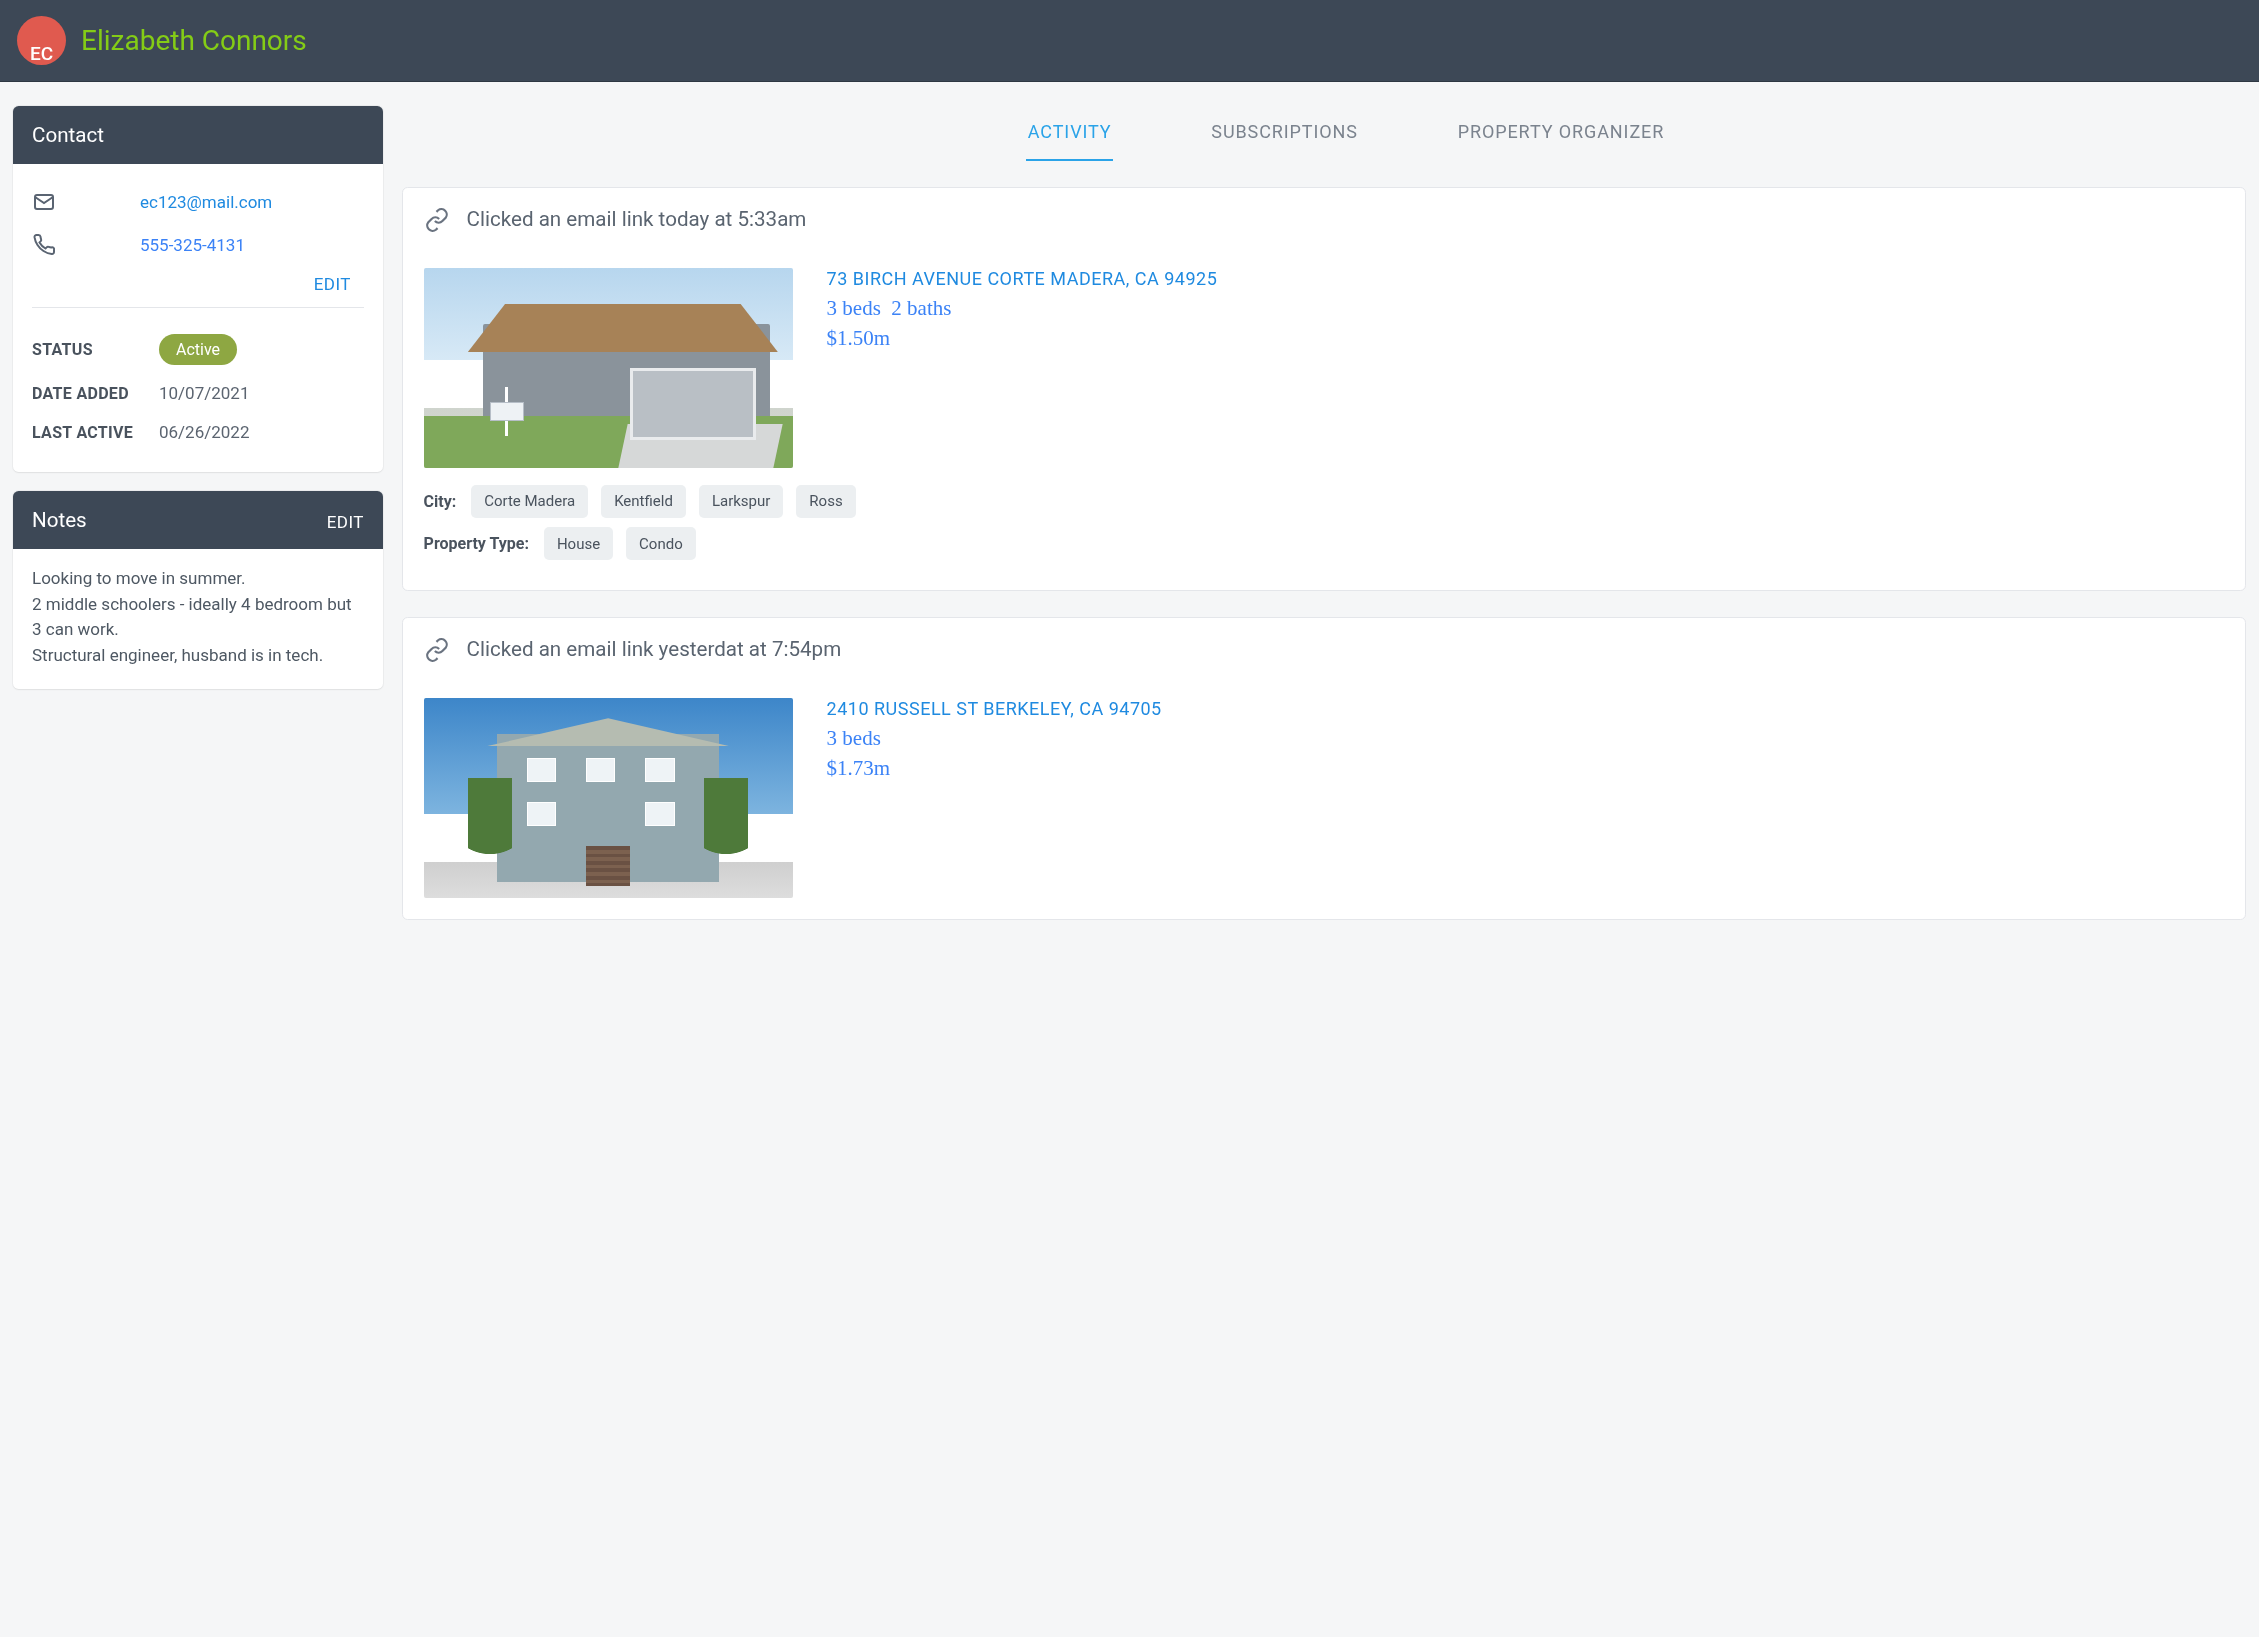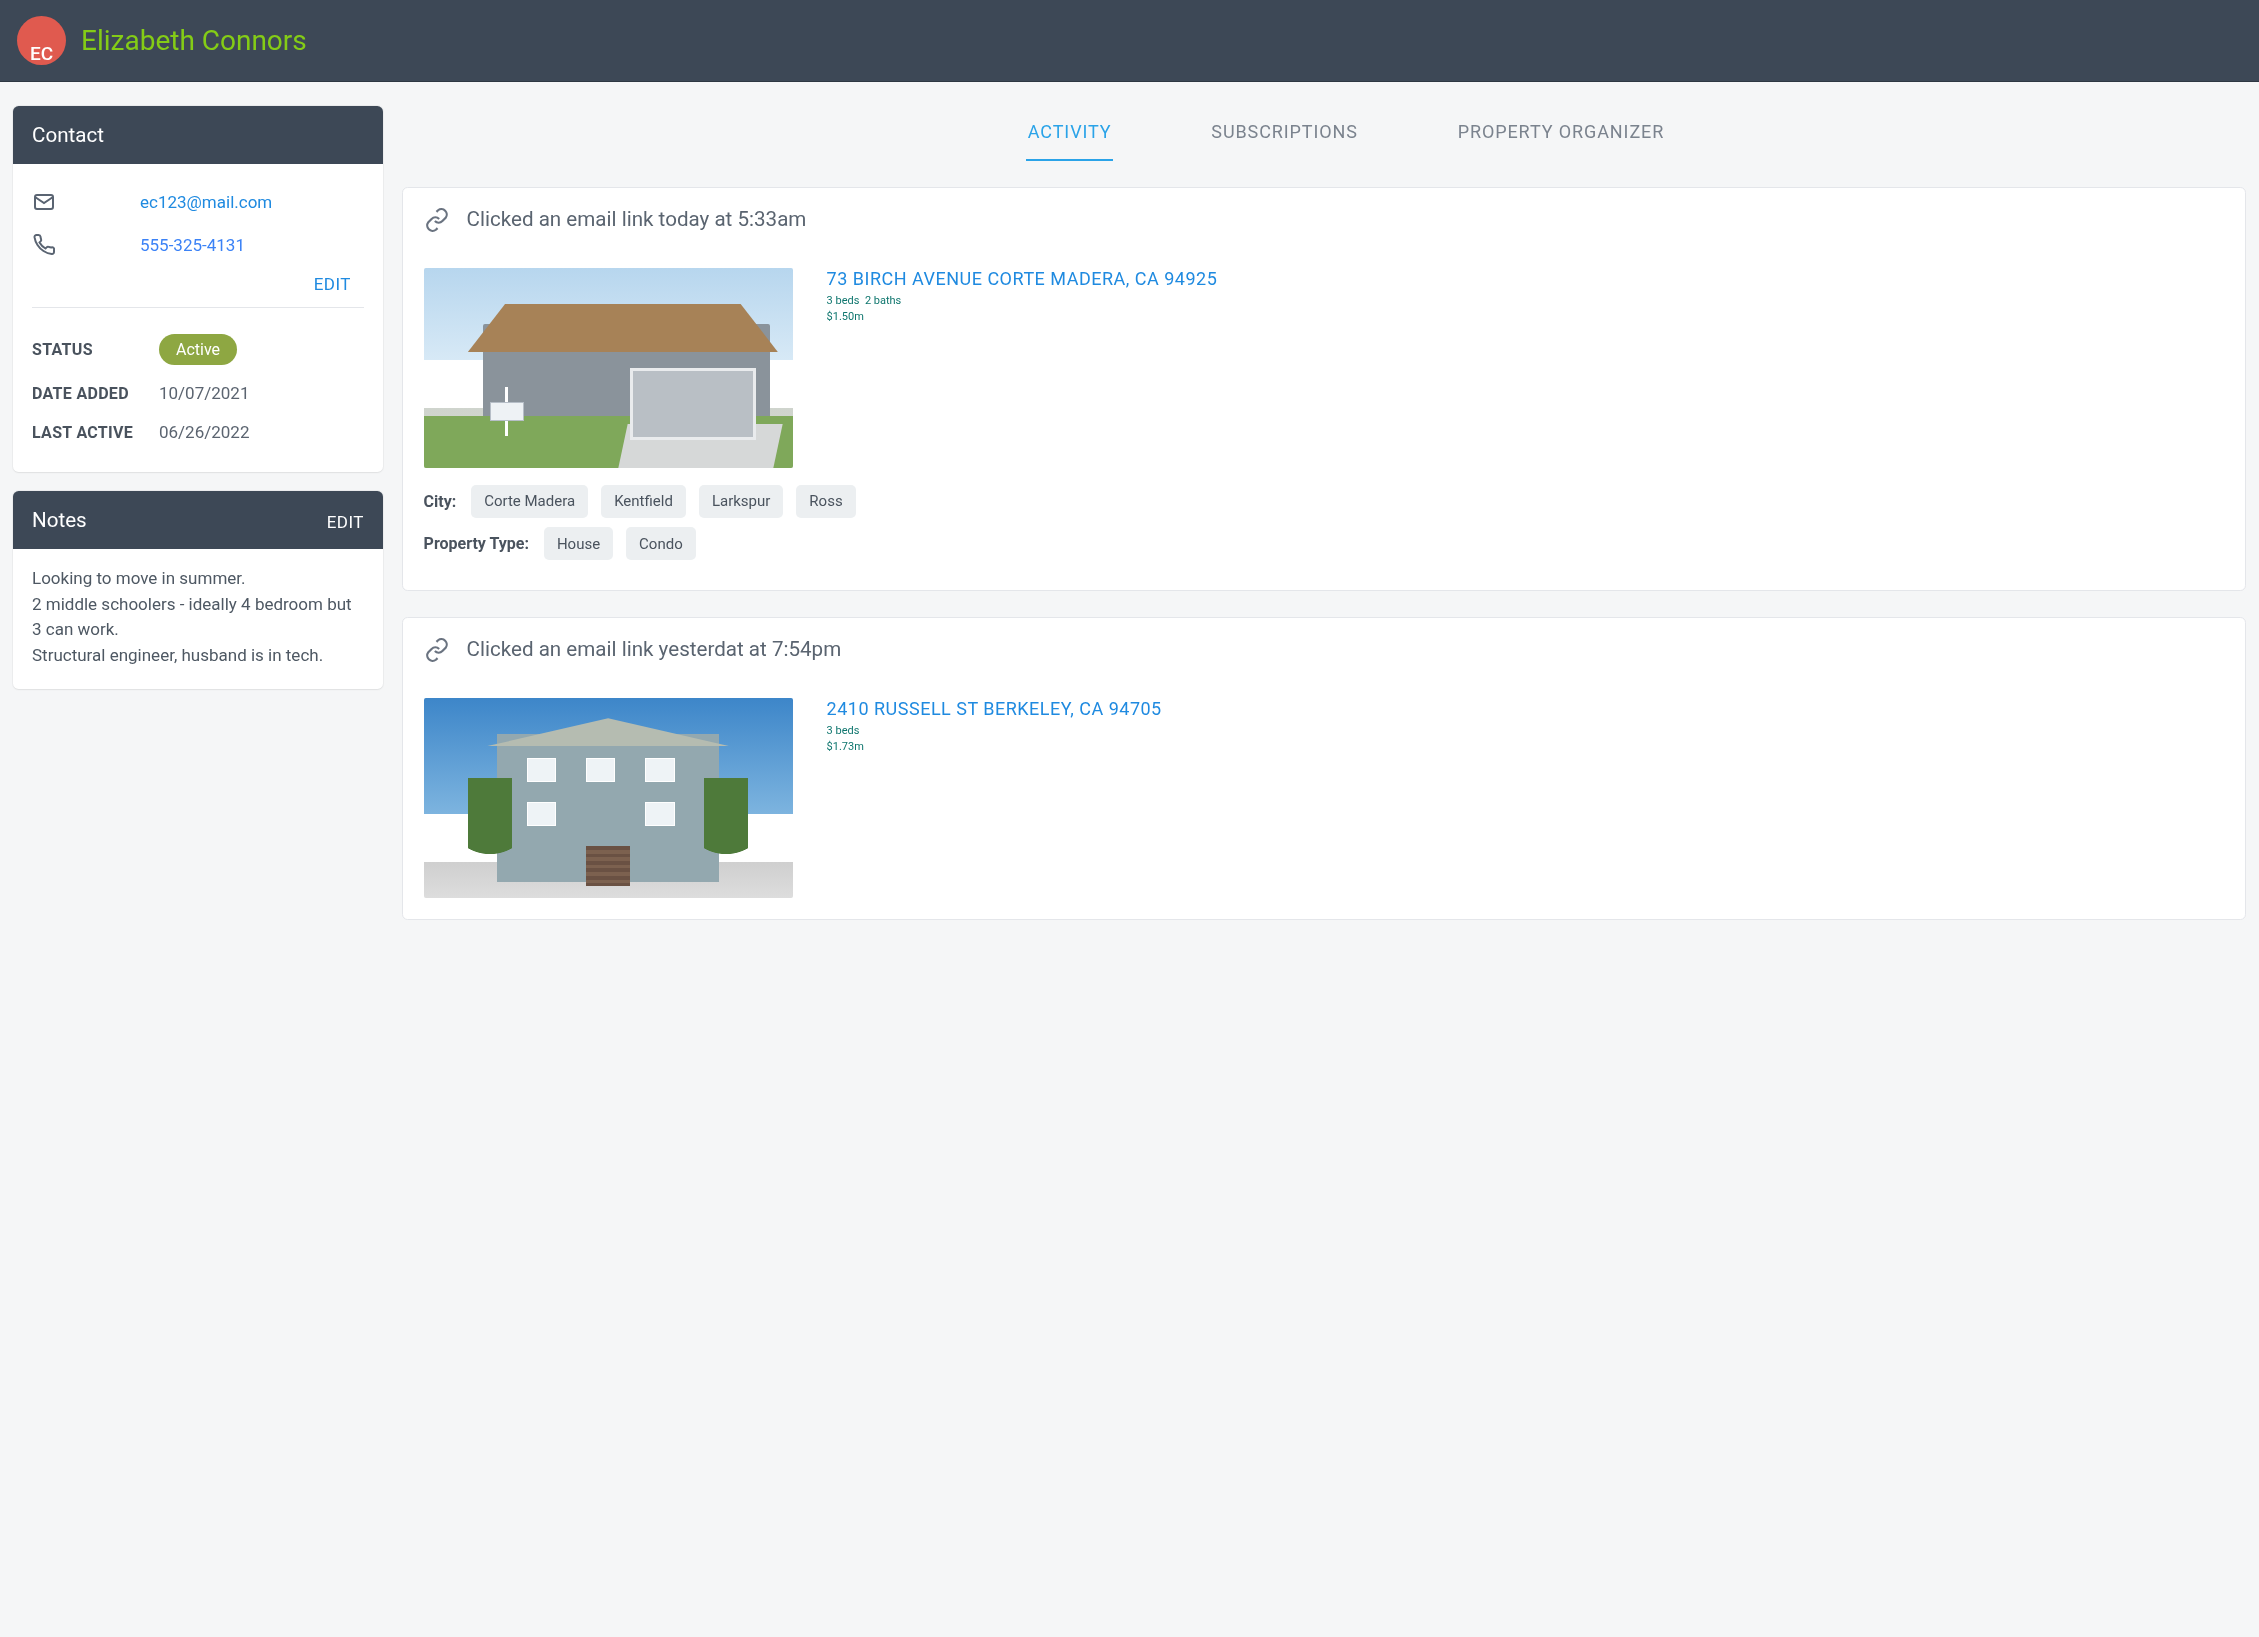--- a/index.html
+++ b/index.html
@@ -178,21 +178,21 @@
     overflow: hidden;
   }
   .prop-title {
     color: #1f8ae0;
     font-size: 18px;
     letter-spacing: 0.5px;
     text-decoration: none;
     display: inline-block;
     margin-bottom: 3.7px;
   }
-  .prop-meta { font-size: 11px; color: #0f766e; line-height: 1.45; }
+  .prop-meta { font-size: 21px; color: #3b82f6; line-height: 1.45; font-family: Liberation Serif, serif; }
   .filters { margin-top: 17px; }
   .filter-row {
     display: flex;
     align-items: center;
     gap: 13px;
     flex-wrap: wrap;
     margin-bottom: 9.4px;
   }
   .filter-label {
     font-weight: 700;

